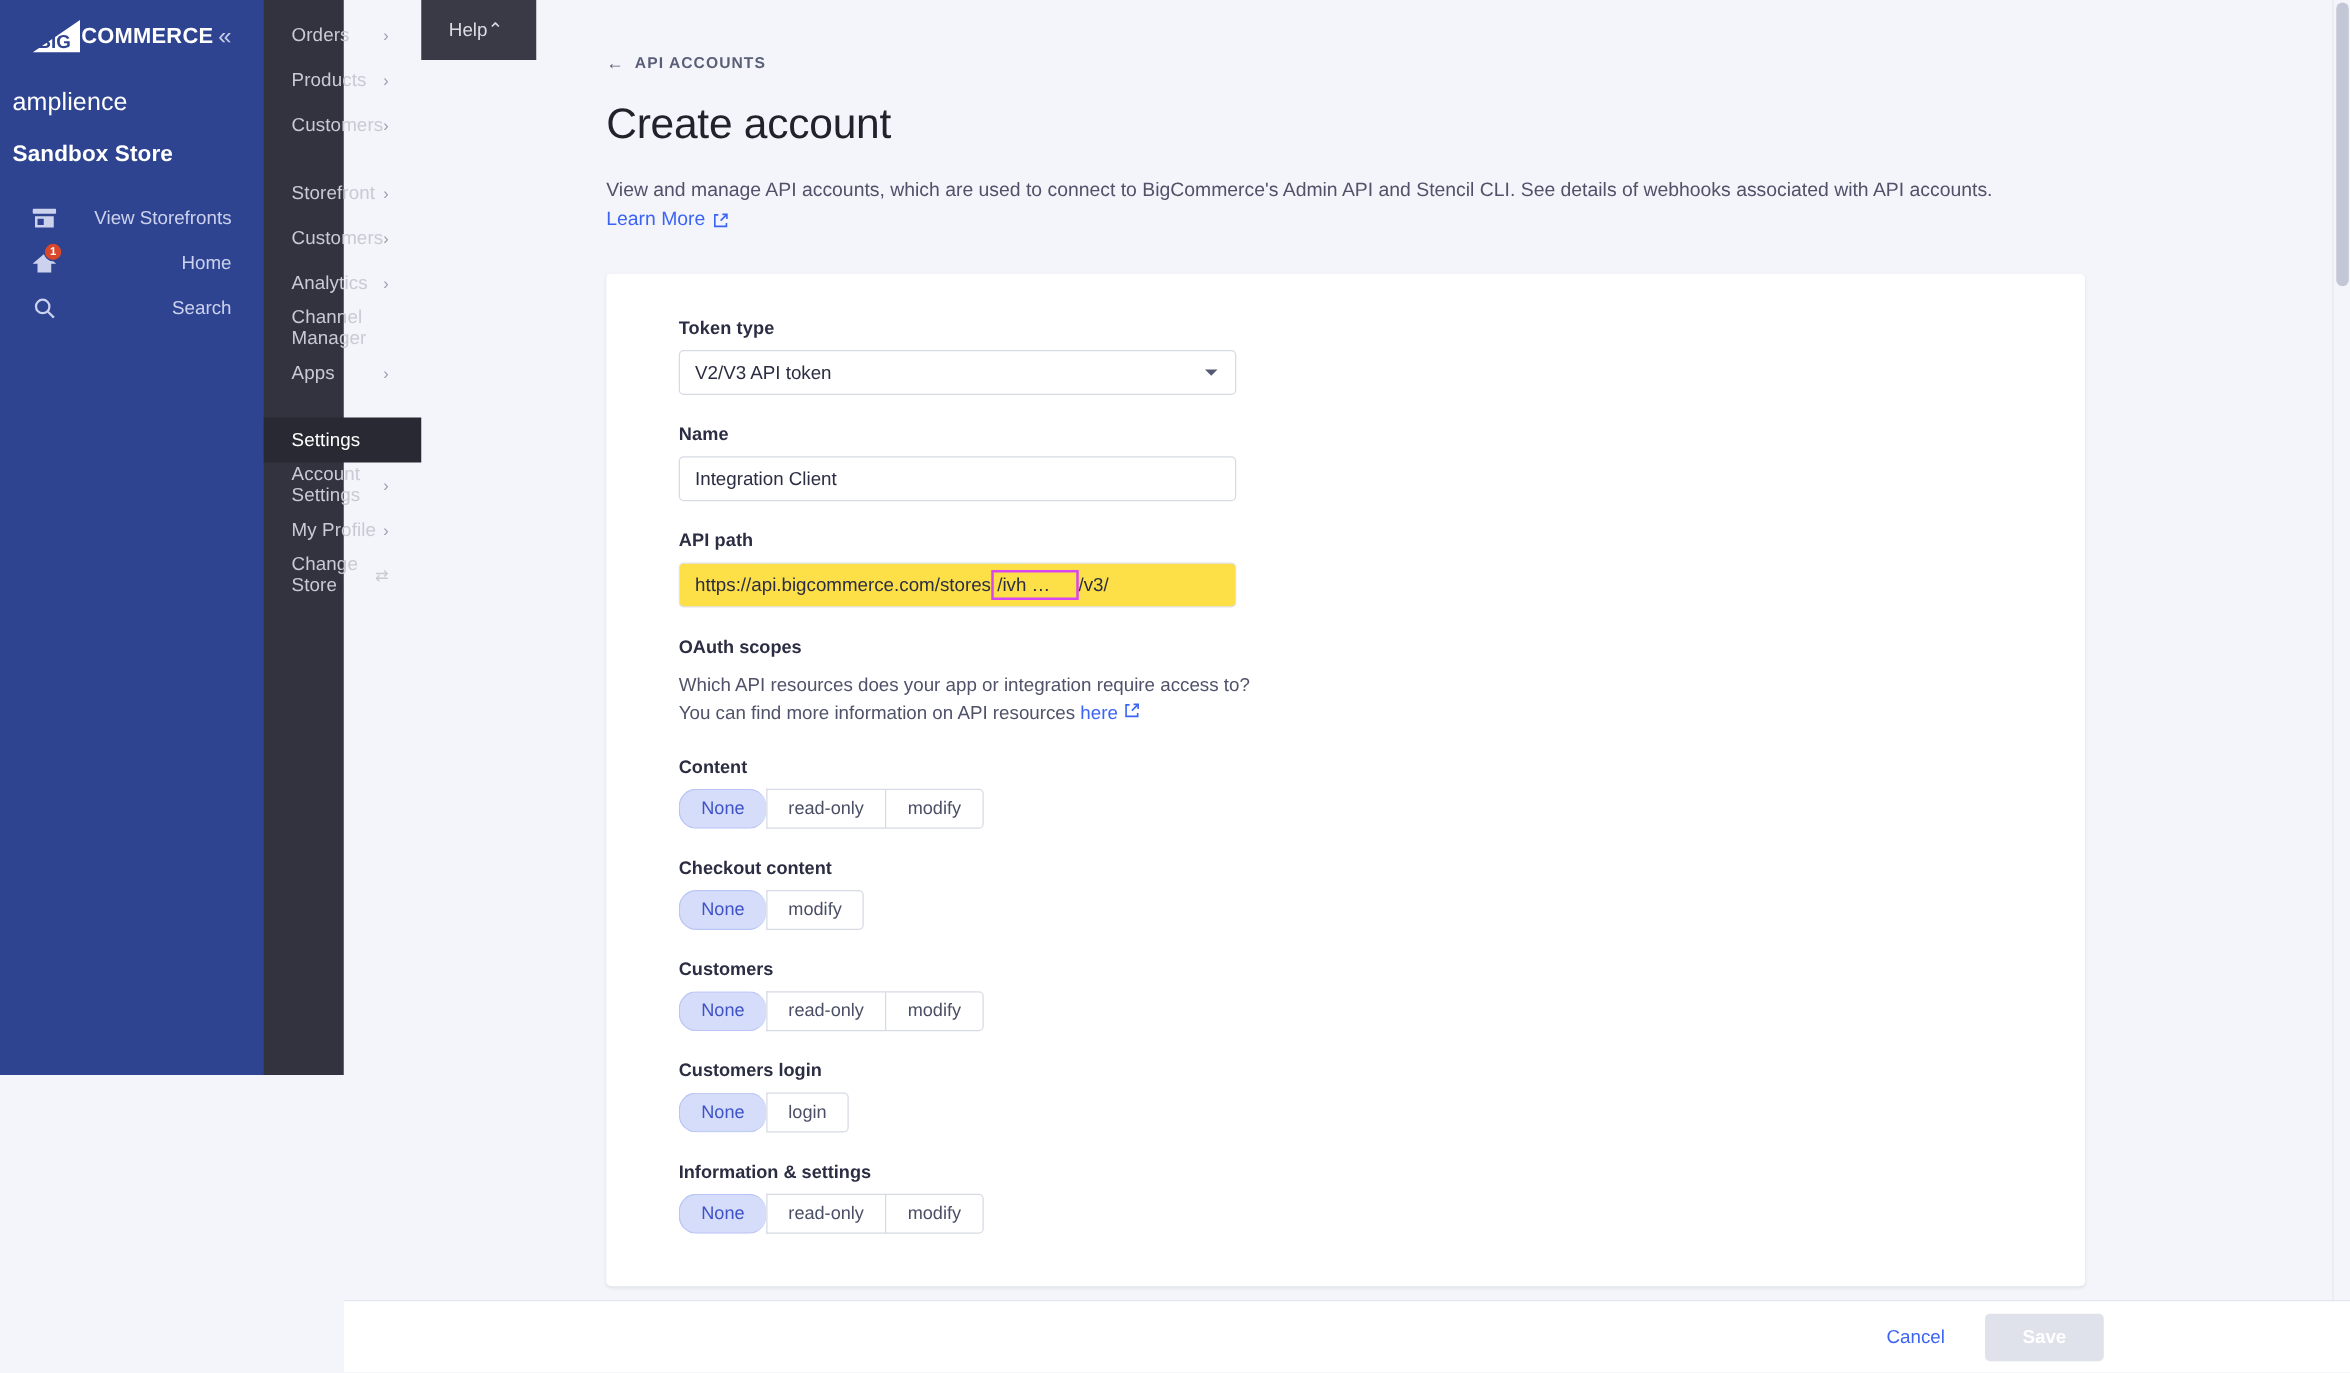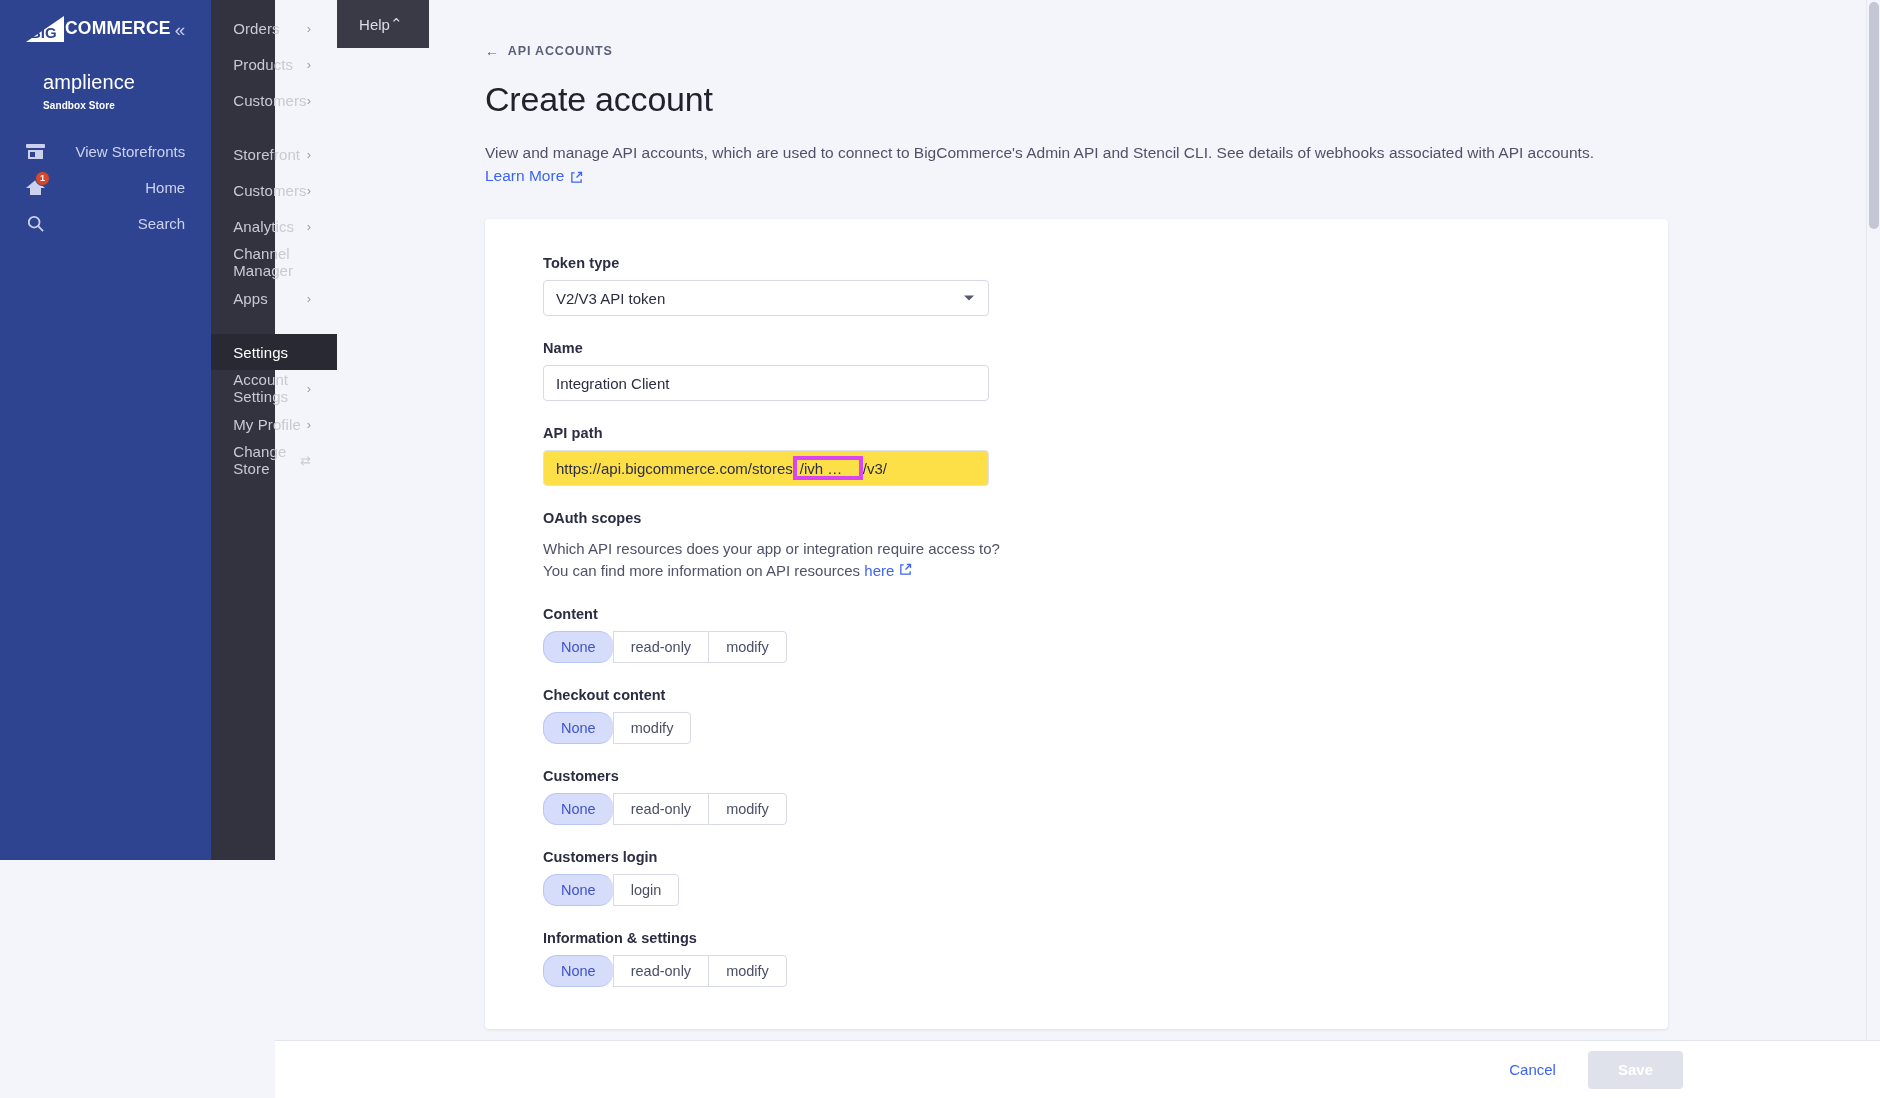--- a/index.html
+++ b/index.html
@@ -25,27 +25,27 @@
   .logo-wrap { display: flex; align-items: center; }
   .logo-mark { width: 38px; height: 26px; position: relative; margin-right: 1px; }
   .logo-text {
     color: #ffffff; font-size: 17.5px; font-weight: 700;
     letter-spacing: .2px; line-height: 1;
   }
   .collapse-btn {
     color: #c9cde8; font-size: 19px; line-height: 1; cursor: pointer;
     font-weight: 400; padding: 2px 4px;
   }
-  .sb-store { padding: 12px 26px 22px 43px; }
+  .sb-store { padding: 12px 26px 22px 10px; }
   .sb-store-name {
     color: #ffffff; font-size: 20px; font-weight: 400; line-height: 1.25;
     letter-spacing: .1px;
   }
   .sb-store-sub {
-    color: #ffffff; font-size: 10px; font-weight: 700; margin-top: 5px;
+    color: #ffffff; font-size: 18px; font-weight: 700; margin-top: 18px;
     letter-spacing: .1px;
   }
   .sb-quick { padding-bottom: 14px; }
   .sb-qitem {
     display: flex; align-items: center; height: 36px;
     padding: 0 26px; color: #ccd2ee; font-size: 15px; cursor: pointer;
     position: relative;
     justify-content: space-between;
   }
   .sb-qicon {
@@ -128,21 +128,21 @@
     transform: translateY(-50%);
     width: 0; height: 0; border-left: 5px solid transparent;
     border-right: 5px solid transparent; border-top: 5px solid #555a72;
   }
   .ctl.readonly {
     background: #fde047; border-color: #dfe2ea; color: #2b2d42; cursor: default;
   }
   .path-txt { white-space: nowrap; }
   .redact {
     display: inline-flex; align-items: center;
-    border: 4px solid #d946ef; height: 24px; min-width: 70px;
+    border: 2px solid #d946ef; height: 24px; min-width: 70px;
     padding: 0 2px 0 2px; margin: 0 0px; position: relative; top: 0px;
   }
   .redact-inner { font-size: 15px; color: #2b2d42; padding-left: 1px; }
 
   .subhead {
     font-size: 14.5px; font-weight: 700; color: #2b2d42;
     margin-top: 4px; margin-bottom: 12px;
   }
   .help-line { font-size: 15px; color: #4f5269; line-height: 1.48; }
   .inline-link { color: #3c64f4; cursor: pointer; }

